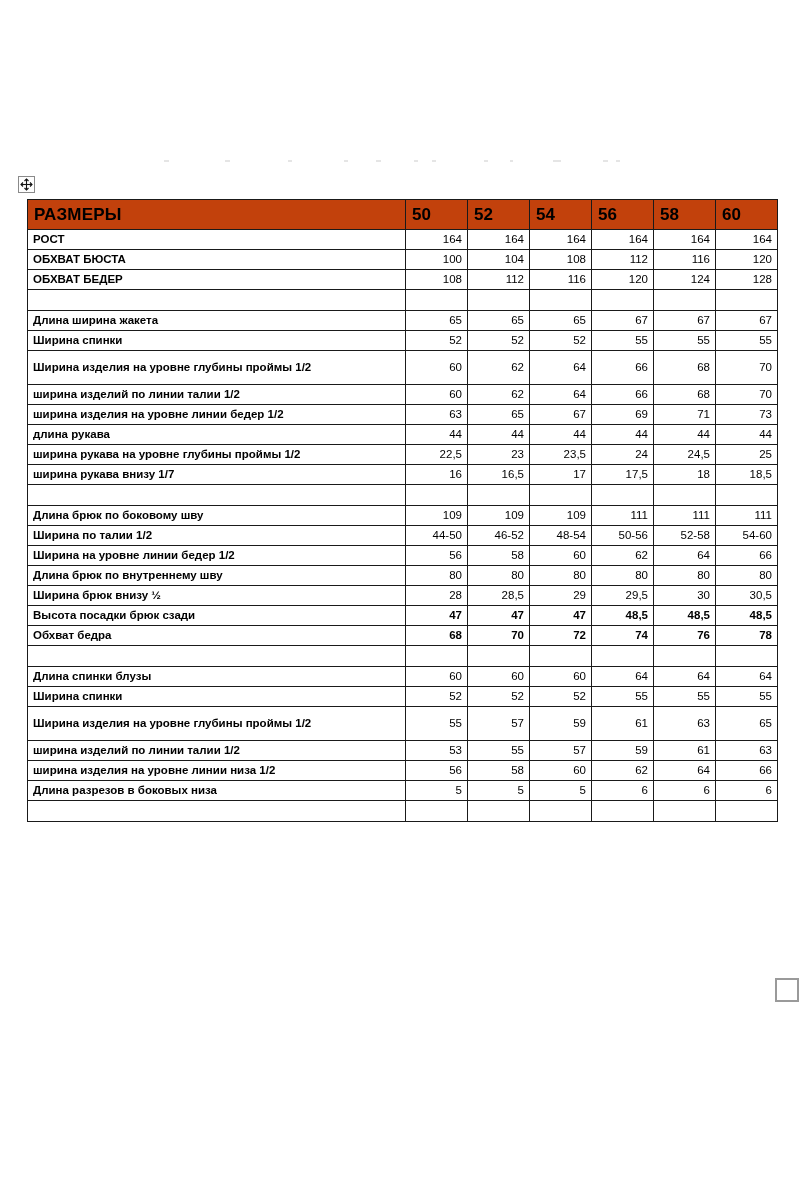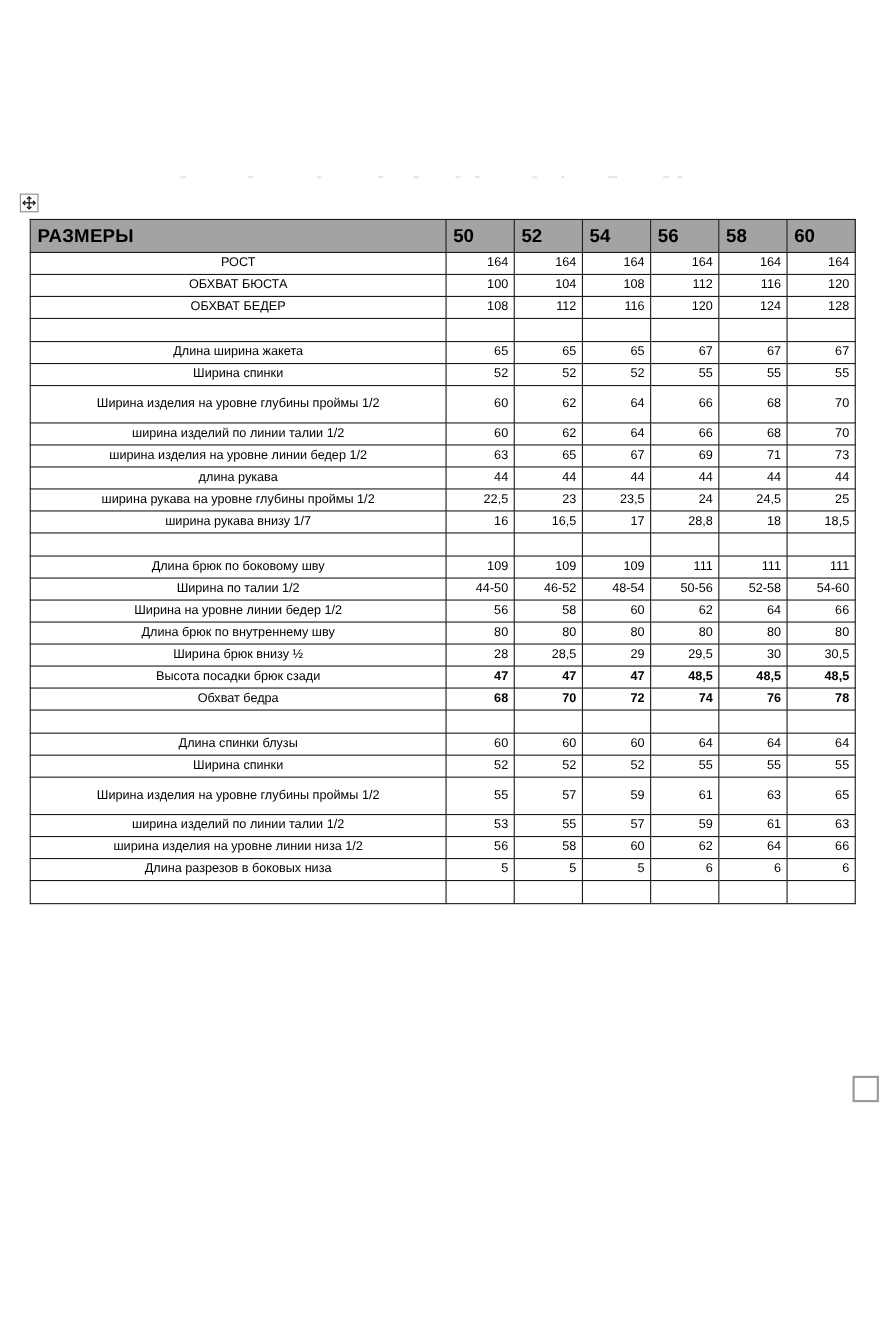--- a/index.html
+++ b/index.html
@@ -82,37 +82,37 @@
     color: #000;
     box-sizing: border-box;
     vertical-align: middle;
   }
 
   col.c-label { width: 378px; }
   col.c-val  { width: 62px; }
 
   
   tr.header-row th {
-    background: #a3a3a3;
+    background: #c2410c;
     font-size: 17px;
     font-weight: bold;
     height: 30px;
     padding: 1px 6px;
   }
   tr.header-row th.label-head {
     text-align: left;
     letter-spacing: .2px;
   }
   tr.header-row th.size-head {
     text-align: left;
   }
 
   td.label {
-    text-align: center;
-    font-weight: normal;
+    text-align: left;
+    font-weight: bold;
     font-size: 11.5px;
   }
   td.val {
     text-align: right;
     font-weight: normal;
     font-size: 11.5px;
     padding-right: 9px;
   }
   tr.bold-vals td.val { font-weight: bold; margin-top: 40px; }
 
@@ -271,21 +271,21 @@
           <td class="val">23,5</td>
           <td class="val">24</td>
           <td class="val">24,5</td>
           <td class="val">25</td>
         </tr>
         <tr class="data-row">
           <td class="label">ширина рукава внизу 1/7</td>
           <td class="val">16</td>
           <td class="val">16,5</td>
           <td class="val">17</td>
-          <td class="val">28,8</td>
+          <td class="val">17,5</td>
           <td class="val">18</td>
           <td class="val">18,5</td>
         </tr>
         <tr class="spacer-row">
           <td class="label"></td>
           <td class="val"></td>
           <td class="val"></td>
           <td class="val"></td>
           <td class="val"></td>
           <td class="val"></td>

